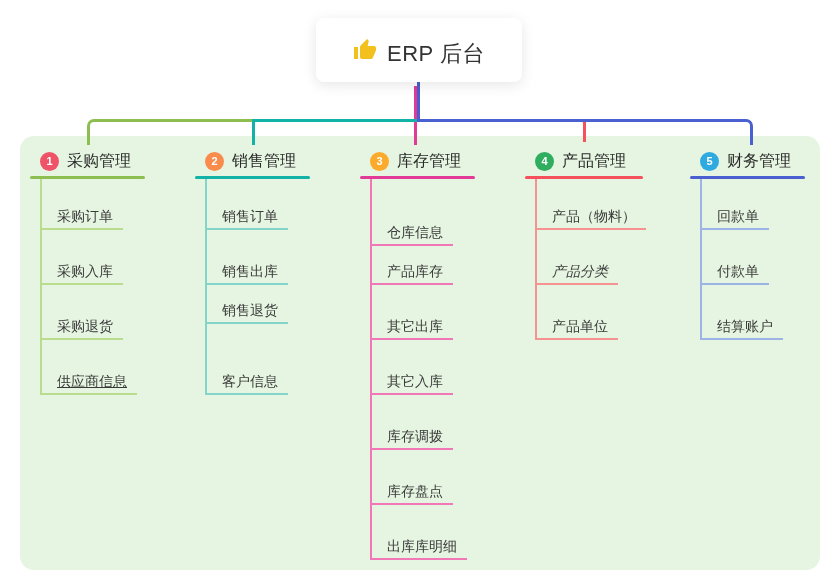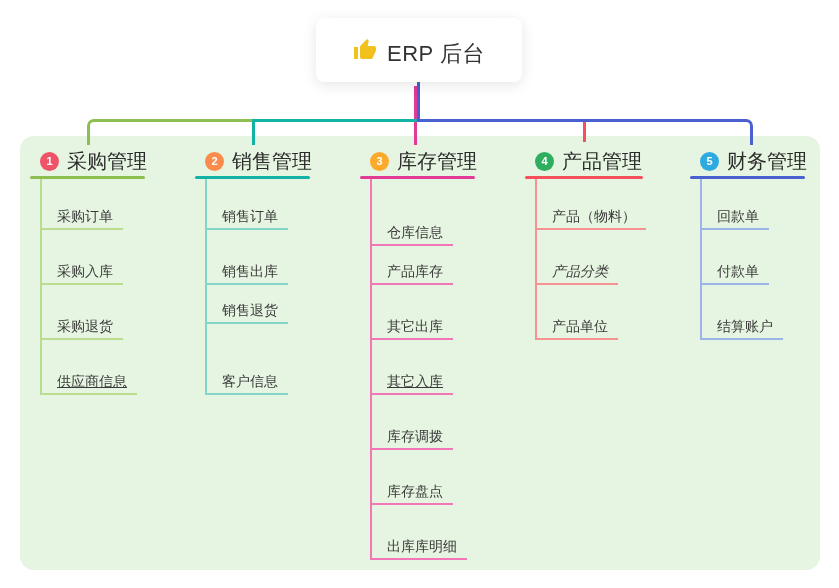--- a/index.html
+++ b/index.html
@@ -29,21 +29,21 @@
   #conn-blue  { left:417px; top:119px; width:336px; height:26px;
     border-style:solid; border-width:3px 3px 0 0; border-top-right-radius:7px; }
   #conn-red   { left:583px; top:122px; width:3px;  height:20px; }
 
   
   .branch { position:absolute; top:144px; height:426px; z-index:3; }
   .branch-header { position:absolute; left:0; top:6px; height:22px; width:100%;
     display:flex; align-items:center; padding-left:10px; gap:8px; cursor:default; }
   .badge { width:19px; height:19px; border-radius:50%; color:#fff; font-size:11px;
     font-weight:bold; display:flex; align-items:center; justify-content:center; flex:0 0 19px; }
-  .branch-label { font-size:20px; font-weight:500; color:#2b2b2b; white-space:nowrap; }
+  .branch-label { font-size:16px; font-weight:500; color:#2b2b2b; white-space:nowrap; }
   .branch-underline { position:absolute; left:0; top:32px; width:100%; height:3px; border-radius:2px; }
   .vline { position:absolute; left:10px; top:35px; width:2px; border-bottom-left-radius:3px; }
   .child { position:absolute; left:10px; height:26px; padding:0 10px 2px 17px;
     font-size:14px; color:#3a3a3a; white-space:nowrap; display:flex; align-items:flex-end;
     border-bottom:2px solid transparent; cursor:default; }
 </style>
 </head>
 <body>
 
 <div id="stage">
@@ -94,21 +94,21 @@
       <div class="branch" style="left: 360px; width: 115px;">
         <div class="branch-header">
           <span class="badge" style="background: rgb(251, 170, 44);">3</span>
           <span class="branch-label">库存管理</span>
         </div>
         <div class="branch-underline" style="background: rgb(226, 58, 151);"></div>
         <div class="vline" style="background: rgb(242, 119, 182); height: 381px;"></div>
         <div class="child" style="top: 60px; border-bottom-color: rgb(242, 119, 182); margin-top: 16px;">仓库信息</div>
         <div class="child" style="top: 115px; border-bottom-color: rgb(242, 119, 182);">产品库存</div>
         <div class="child" style="top: 170px; border-bottom-color: rgb(242, 119, 182);">其它出库</div>
-        <div class="child" style="top: 225px; border-bottom-color: rgb(242, 119, 182); text-decoration: underline;">其它入库</div>
+        <div class="child" style="top: 225px; border-bottom-color: rgb(242, 119, 182);">其它入库</div>
         <div class="child" style="top: 280px; border-bottom-color: rgb(242, 119, 182);">库存调拨</div>
         <div class="child" style="top: 335px; border-bottom-color: rgb(242, 119, 182);">库存盘点</div>
         <div class="child" style="top: 390px; border-bottom-color: rgb(242, 119, 182);">出库库明细</div>
       </div>
       <div class="branch" style="left: 525px; width: 118px;">
         <div class="branch-header">
           <span class="badge" style="background: rgb(47, 174, 96);">4</span>
           <span class="branch-label">产品管理</span>
         </div>
         <div class="branch-underline" style="background: rgb(244, 81, 92);"></div>

